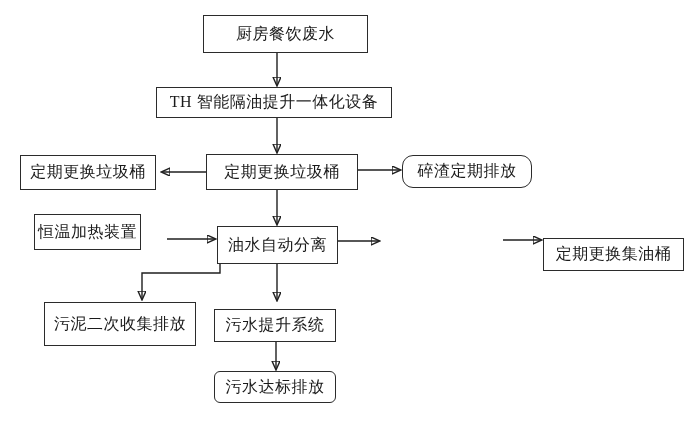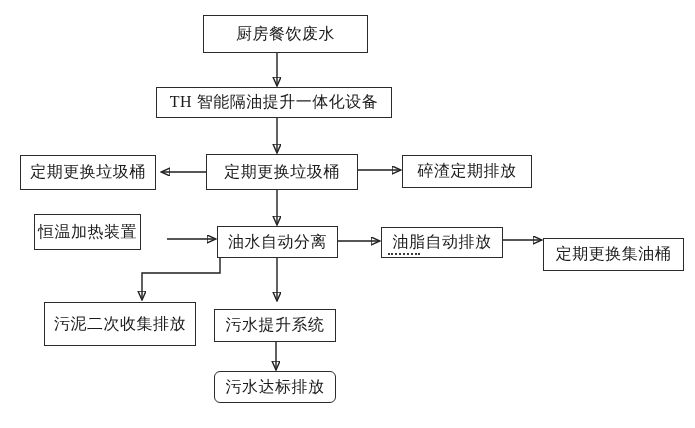--- a/index.html
+++ b/index.html
@@ -83,36 +83,32 @@
   </div>
 
   <div class="node" style="left:20px;  top:155px; width:136px; height:35px;">
     <span>定期更换垃圾桶</span>
   </div>
 
   <div class="node" style="left:206px; top:154px; width:152px; height:36px;">
     <span>定期更换垃圾桶</span>
   </div>
 
-  <div class="node" style="left:402px; top:155px; width:130px; height:33px;">
+  <div class="node" style="left:402px; top:155px; width:130px; height:33px;border-radius:11px;">
     <span>碎渣定期排放</span>
   </div>
 
   <div class="node" style="left:34px;  top:214px; width:107px; height:36px;align-items:center;">
     <span>恒温加热装置</span>
   </div>
 
-  <div class="node" style="left:217px; top:226px; width:121px; height:32px;">
+  <div class="node" style="left:217px; top:226px; width:121px; height:38px;">
     <span>油水自动分离</span>
   </div>
 
-  <div class="node" style="left:381px; top:227px; width:122px; height:31px;">
-    <span>油脂自动排放</span>
-    <i class="squiggle"></i>
-  </div>
 
   <div class="node" style="left:543px; top:238px; width:141px; height:33px;">
     <span>定期更换集油桶</span>
   </div>
 
   <div class="node" style="left:44px;  top:302px; width:152px; height:44px;">
     <span>污泥二次收集排放</span>
   </div>
 
   <div class="node" style="left:214px; top:309px; width:122px; height:33px;align-items:center;">

